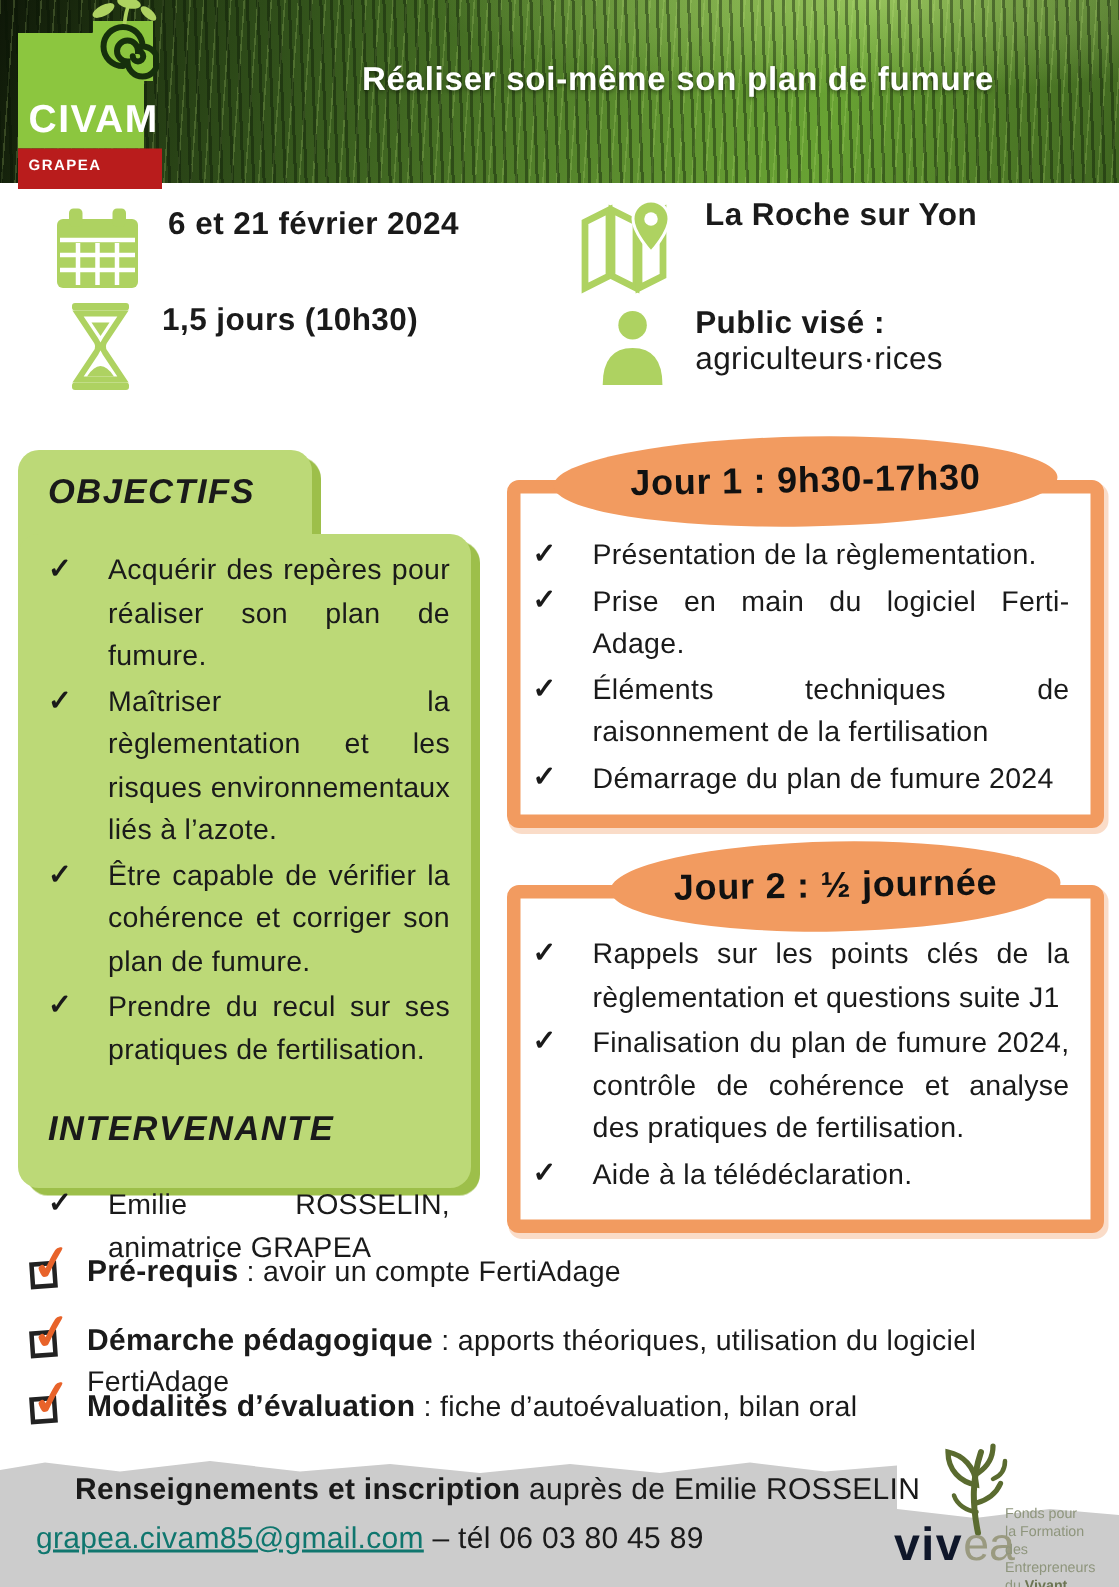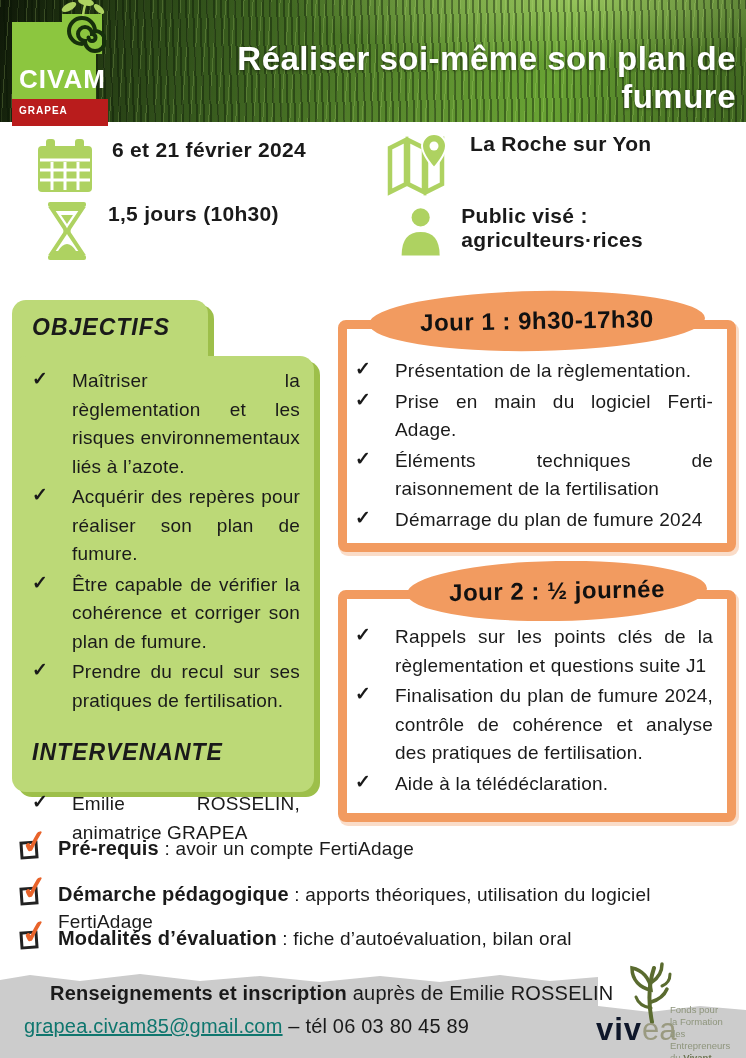--- a/index.html
+++ b/index.html
@@ -14,22 +14,22 @@
       radial-gradient(ellipse 420px 90px at 78% 0%, rgba(205,235,140,.45), rgba(205,235,140,0) 70%),
       linear-gradient(105deg,#0e1708 0%,#1e3110 10%,#32521b 26%,#4a7526 44%,#5f9230 60%,#68a233 74%,#4f7c27 88%,#3f6520 100%);
   }
   .hero::before {
     content:""; position:absolute; inset:0;
     background:
       repeating-linear-gradient(88deg, rgba(8,20,4,.40) 0 2px, rgba(8,20,4,0) 2px 7px),
       repeating-linear-gradient(94deg, rgba(198,232,132,.20) 0 1px, rgba(198,232,132,0) 1px 9px);
   }
   .hero-title {
-    position:absolute; left:120px; right:10px; top:40px; text-align:right;
-    color:#ffffff; font-size:33px; font-weight:700; letter-spacing:.5px;
+    position:absolute; left:120px; right:10px; top:40px; text-align:center;
+    color:#ffffff; font-size:22px; font-weight:700; letter-spacing:.5px;
     text-shadow:0 1px 3px rgba(0,0,0,.45);
     padding-left:48px;
   }
 
   
   .logo-box   { position:absolute; left:12px; top:22px; width:84px; height:77px; background:#8cc63f; z-index:3; }
   .logo-box .word { position:absolute; left:7px; bottom:4px; color:#fff; font-size:26px; font-weight:800; letter-spacing:1px; }
   .logo-band  { position:absolute; left:12px; top:99px; width:96px; height:27px; background:#b91c1c; z-index:3; }
   .logo-band .word { position:absolute; left:7px; top:6px; color:#fff; font-size:10px; font-weight:700; letter-spacing:1px; }
   .logo-spiral { position:absolute; left:56px; top:-2px; z-index:4; }
@@ -164,38 +164,38 @@
       <circle cx="48" cy="14" r="4.5" fill="#ffffff"></circle>
     </svg>
     <span class="info-text">La Roche sur Yon</span>
   </div>
 
   <div class="info-item ii-pub">
     <svg width="50" height="54" viewBox="0 0 50 54">
       <circle cx="25" cy="12" r="10" fill="#aed261"></circle>
       <path d="M4 54 q0 -26 21 -26 q21 0 21 26 Z" fill="#aed261"></path>
     </svg>
-    <span class="info-text"><b>Public visé</b><span> : </span><span style="font-weight:700">agriculteurs·rices</span></span>
+    <span class="info-text"><b>Public visé</b><span> : </span><span style="font-weight:400">agriculteurs·rices</span></span>
   </div>
 
   <div class="obj-wrap">
     <div class="obj-shape">
         <div class="r1"></div>
         <div class="r2"></div>
       </div>
     <div class="obj-content">
       <div class="panel-heading">OBJECTIFS</div>
       <ul class="checklist">
         <li>
             <span class="check"></span>
+            <span class="li-txt">Acquérir des repères pour réaliser son plan de fumure.</span>
+          </li>
+        <li>
+            <span class="check"></span>
             <span class="li-txt">Maîtriser la règlementation et les risques environnementaux liés à l’azote.</span>
-          </li>
-        <li>
-            <span class="check"></span>
-            <span class="li-txt">Acquérir des repères pour réaliser son plan de fumure.</span>
           </li>
         <li>
             <span class="check"></span>
             <span class="li-txt">Être capable de vérifier la cohérence et corriger son plan de fumure.</span>
           </li>
         <li>
             <span class="check"></span>
             <span class="li-txt">Prendre du recul sur ses pratiques de fertilisation.</span>
           </li>
       </ul>

